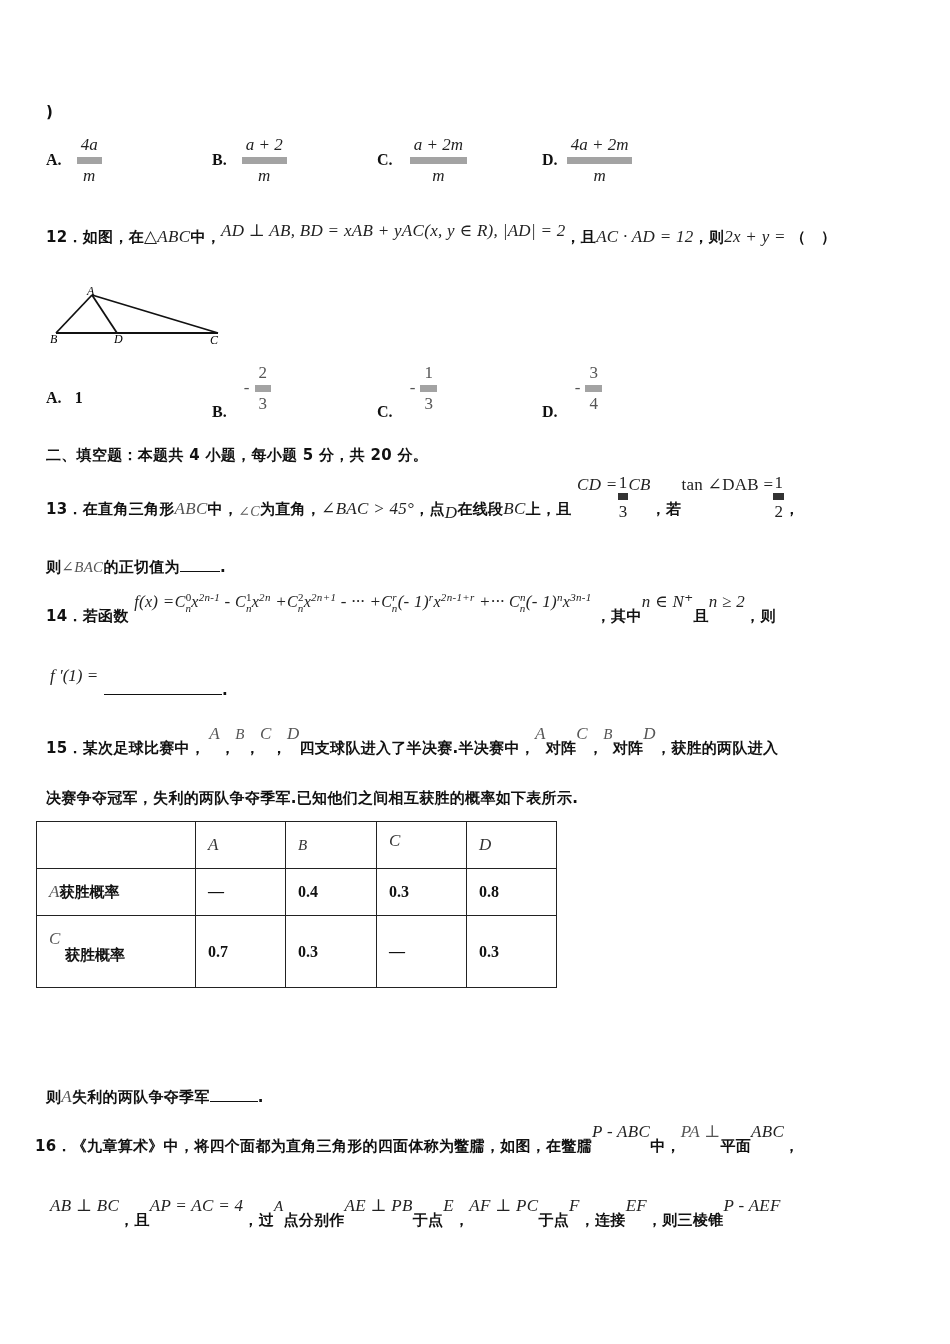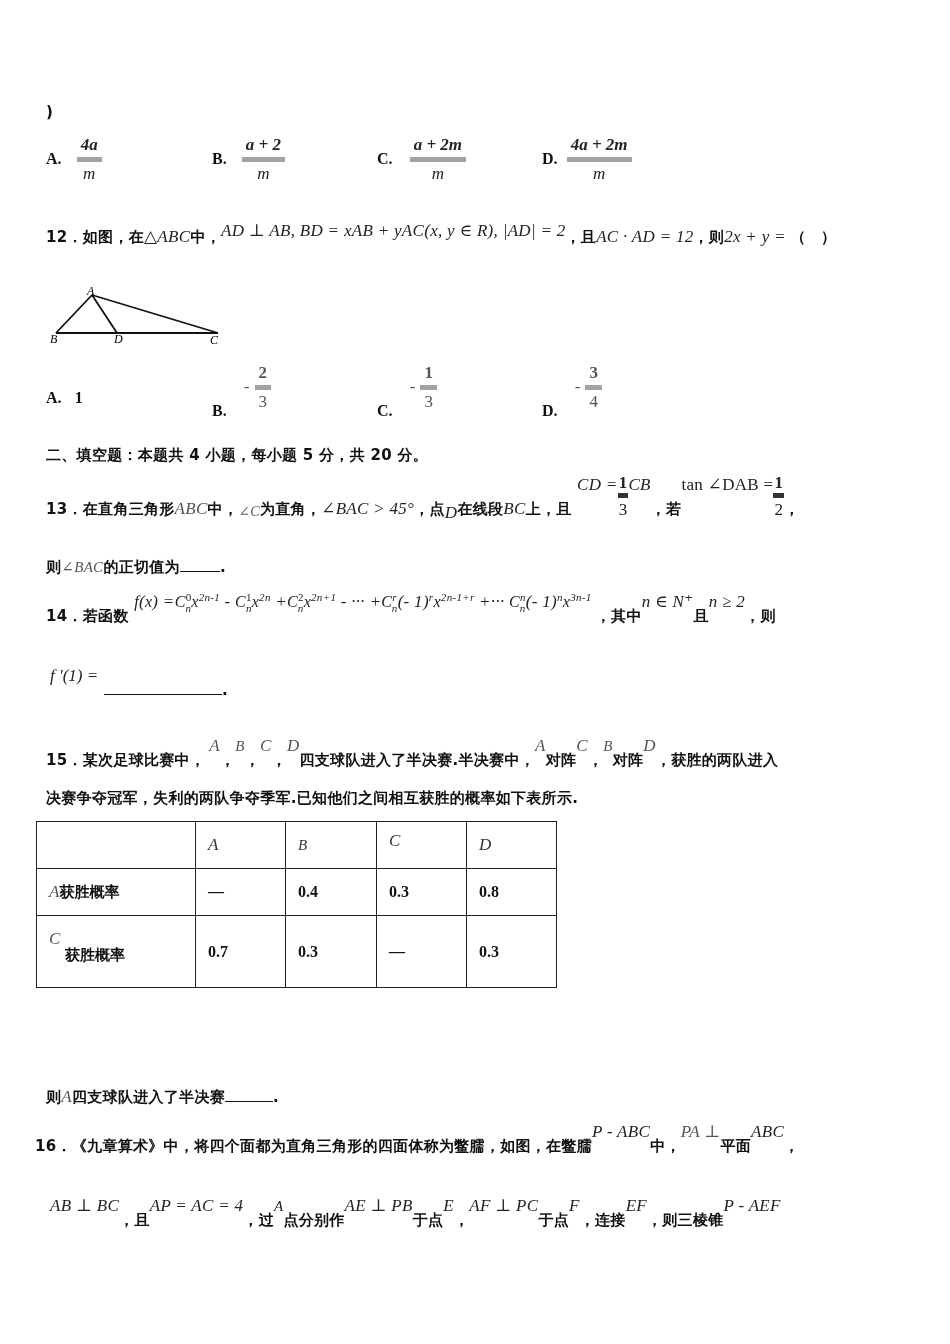--- a/index.html
+++ b/index.html
@@ -4,21 +4,21 @@
 <style>
   html, body { margin: 0; padding: 0; background: #ffffff; }
   body { width: 950px; height: 1344px; position: relative; overflow: hidden;
          font-family: "DejaVu Sans", "Liberation Sans", sans-serif; color: #111; }
   .abs { position: absolute; white-space: nowrap; }
   .cn { font-weight: bold; font-size: 15px; letter-spacing: 0.3px; }
   .m { font-family: "Liberation Serif", "DejaVu Serif", serif; font-style: italic; font-size: 17px; color: #222; font-weight: normal; }
   .mr { font-family: "Liberation Serif", "DejaVu Serif", serif; font-size: 17px; color: #222; font-weight: normal; }
   .optl { font-family: "Liberation Serif", "DejaVu Serif", serif; font-weight: bold; font-size: 16px; }
   .frac { display: inline-flex; flex-direction: column; align-items: center; vertical-align: middle; }
-  .frac .num { padding: 0 4px 3px 4px; border-bottom: 5px solid #a3a3a3; line-height: 18px; font-weight: bold; }
+  .frac .num { padding: 0 4px 3px 4px; border-bottom: 7px solid #a3a3a3; line-height: 18px; }
   .frac .den { padding-top: 3px; line-height: 18px; }
   .gray { color: #555; }
   .blank { display: inline-block; border-bottom: 1.5px solid #111; vertical-align: baseline; }
   sup, sub { font-size: 11px; }
   table.prob { position: absolute; left: 36px; top: 821px; border-collapse: collapse; }
   table.prob td { border: 1.5px solid #222; padding: 0 0 0 12px; vertical-align: middle; }
   table.prob td.val { font-family: "Liberation Serif", "DejaVu Serif", serif; font-weight: bold; font-size: 16px; }
   table.prob td.hdr { font-family: "Liberation Serif", "DejaVu Serif", serif; font-style: italic; font-size: 17px; color: #333; }
   table.prob td.rowlbl { font-weight: bold; font-size: 15px; }
 </style>
@@ -122,21 +122,21 @@
     <span>f</span><span class="mr">(</span>x<span class="mr">) =</span>C<sup style="font-style:normal;">0</sup><sub style="margin-left:-6px;">n</sub>x<sup>2n-1</sup><span class="mr"> - </span>C<sup style="font-style:normal;">1</sup><sub style="margin-left:-6px;">n</sub>x<sup>2n</sup><span class="mr"> +</span>C<sup style="font-style:normal;">2</sup><sub style="margin-left:-6px;">n</sub>x<sup>2n+1</sup><span class="mr"> - ··· +</span>C<sup>r</sup><sub style="margin-left:-5px;">n</sub><span class="mr">(- 1)</span><sup>r</sup>x<sup>2n-1+r</sup><span class="mr"> +··· </span>C<sup>n</sup><sub style="margin-left:-6px;">n</sub><span class="mr">(- 1)</span><sup>n</sup>x<sup>3n-1</sup>
   </span><span style="position:relative;top:14px;">，其中</span><span class="m">n ∈ N⁺</span><span style="position:relative;top:14px;">且</span><span class="m">n ≥ 2</span><span style="position:relative;top:14px;">，则</span>
 </div>
 <div class="abs" style="left:50px;top:666px;">
   <span class="m">f ′(1) =</span>
 </div>
 <div class="abs" style="left:104px;top:680px;">
   <span class="blank" style="width:118px;height:14px;"></span><span class="cn">.</span>
 </div>
 
-<div class="abs cn" style="left:46px;top:724px;margin-top:12px;">
+<div class="abs cn" style="left:46px;top:724px;">
   <span style="position:relative;top:14px;">15．</span><span style="position:relative;top:14px;">某次足球比赛中，</span><span class="m gray" style="margin-left:4px;">A</span><span style="position:relative;top:14px;">，</span><span class="m gray" style="font-size:15px;">B</span><span style="position:relative;top:14px;">，</span><span class="m gray">C</span><span style="position:relative;top:14px;">，</span><span class="m gray">D</span><span style="position:relative;top:14px;">四支球队进入了半决赛.半决赛中，</span><span class="m gray">A</span><span style="position:relative;top:14px;">对阵</span><span class="m gray">C</span><span style="position:relative;top:14px;">，</span><span class="m gray" style="font-size:15px;">B</span><span style="position:relative;top:14px;">对阵</span><span class="m gray">D</span><span style="position:relative;top:14px;">，获胜的两队进入</span>
 </div>
 <div class="abs cn" style="left:46px;top:789px;">决赛争夺冠军，失利的两队争夺季军.已知他们之间相互获胜的概率如下表所示.</div>
 
 <table class="prob">
   <tbody>
       <tr style="height:47px;">
     <td style="width:146px;"></td>
     <td class="hdr" style="width:77px;">A</td>
     <td class="hdr" style="width:78px;font-size:15px;">B</td>
@@ -157,21 +157,21 @@
         </td>
     <td class="val">0.7</td>
     <td class="val">0.3</td>
     <td class="val">—</td>
     <td class="val">0.3</td>
   </tr>
 </tbody>
   </table>
 
 <div class="abs cn" style="left:46px;top:1087px;">
-  <span>则</span><span class="m gray">A</span><span>四支球队进入了半决赛</span><span class="blank" style="width:48px;"></span><span>.</span>
+  <span>则</span><span class="m gray">A</span><span>失利的两队争夺季军</span><span class="blank" style="width:48px;"></span><span>.</span>
 </div>
 
 <div class="abs cn" style="left:35px;top:1121px;">
   <span style="position:relative;top:14px;">16．</span><span style="position:relative;top:14px;">《九章算术》中，将四个面都为直角三角形的四面体称为鳖臑，如图，在鳖臑</span><span class="m">P - ABC</span><span style="position:relative;top:14px;">中，</span><span class="m gray">PA ⊥</span><span style="position:relative;top:14px;">平面</span><span class="m">ABC</span><span style="position:relative;top:14px;">，</span>
 </div>
 <div class="abs cn" style="left:50px;top:1195px;">
   <span class="m">AB ⊥ BC</span><span style="position:relative;top:14px;">，且</span><span class="m">AP = AC = 4</span><span style="position:relative;top:14px;">，过</span><span class="m" style="font-size:15px;">A</span><span style="position:relative;top:14px;">点分别作</span><span class="m">AE ⊥ PB</span><span style="position:relative;top:14px;">于点</span><span class="m">E</span><span style="position:relative;top:14px;">，</span><span class="m">AF ⊥ PC</span><span style="position:relative;top:14px;">于点</span><span class="m">F</span><span style="position:relative;top:14px;">，连接</span><span class="m">EF</span><span style="position:relative;top:14px;">，则三棱锥</span><span class="m">P - AEF</span>
 </div>
 
 </body></html>

